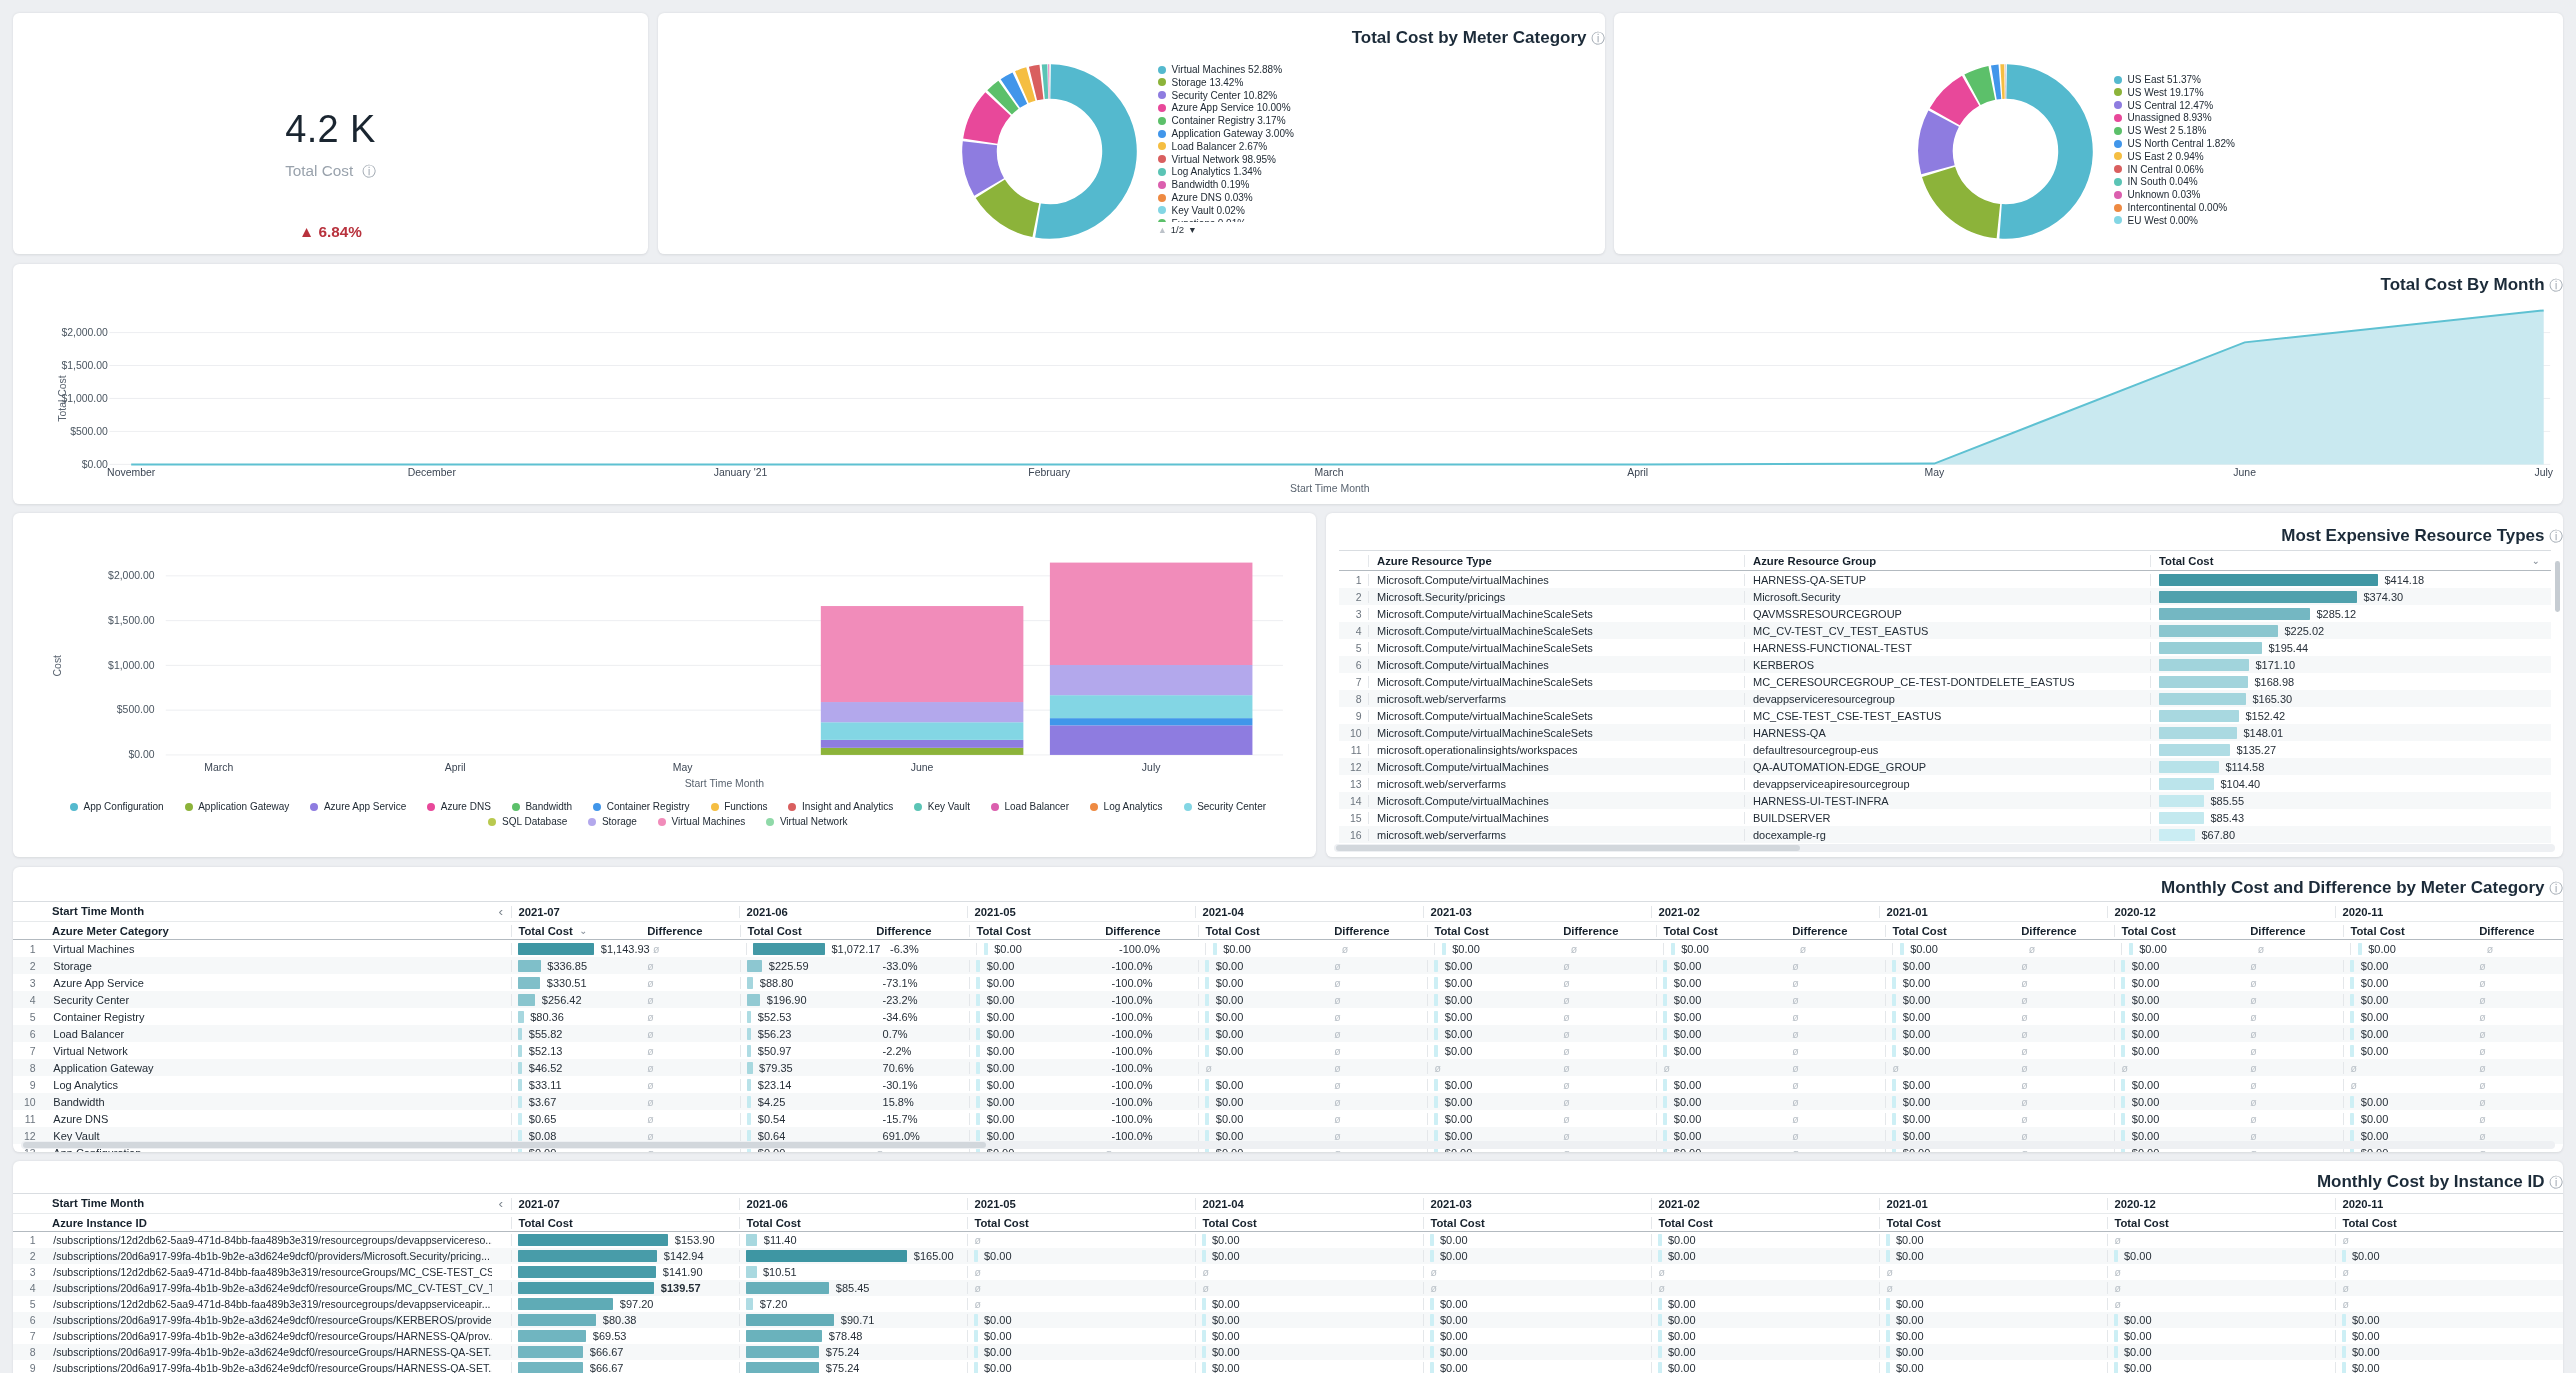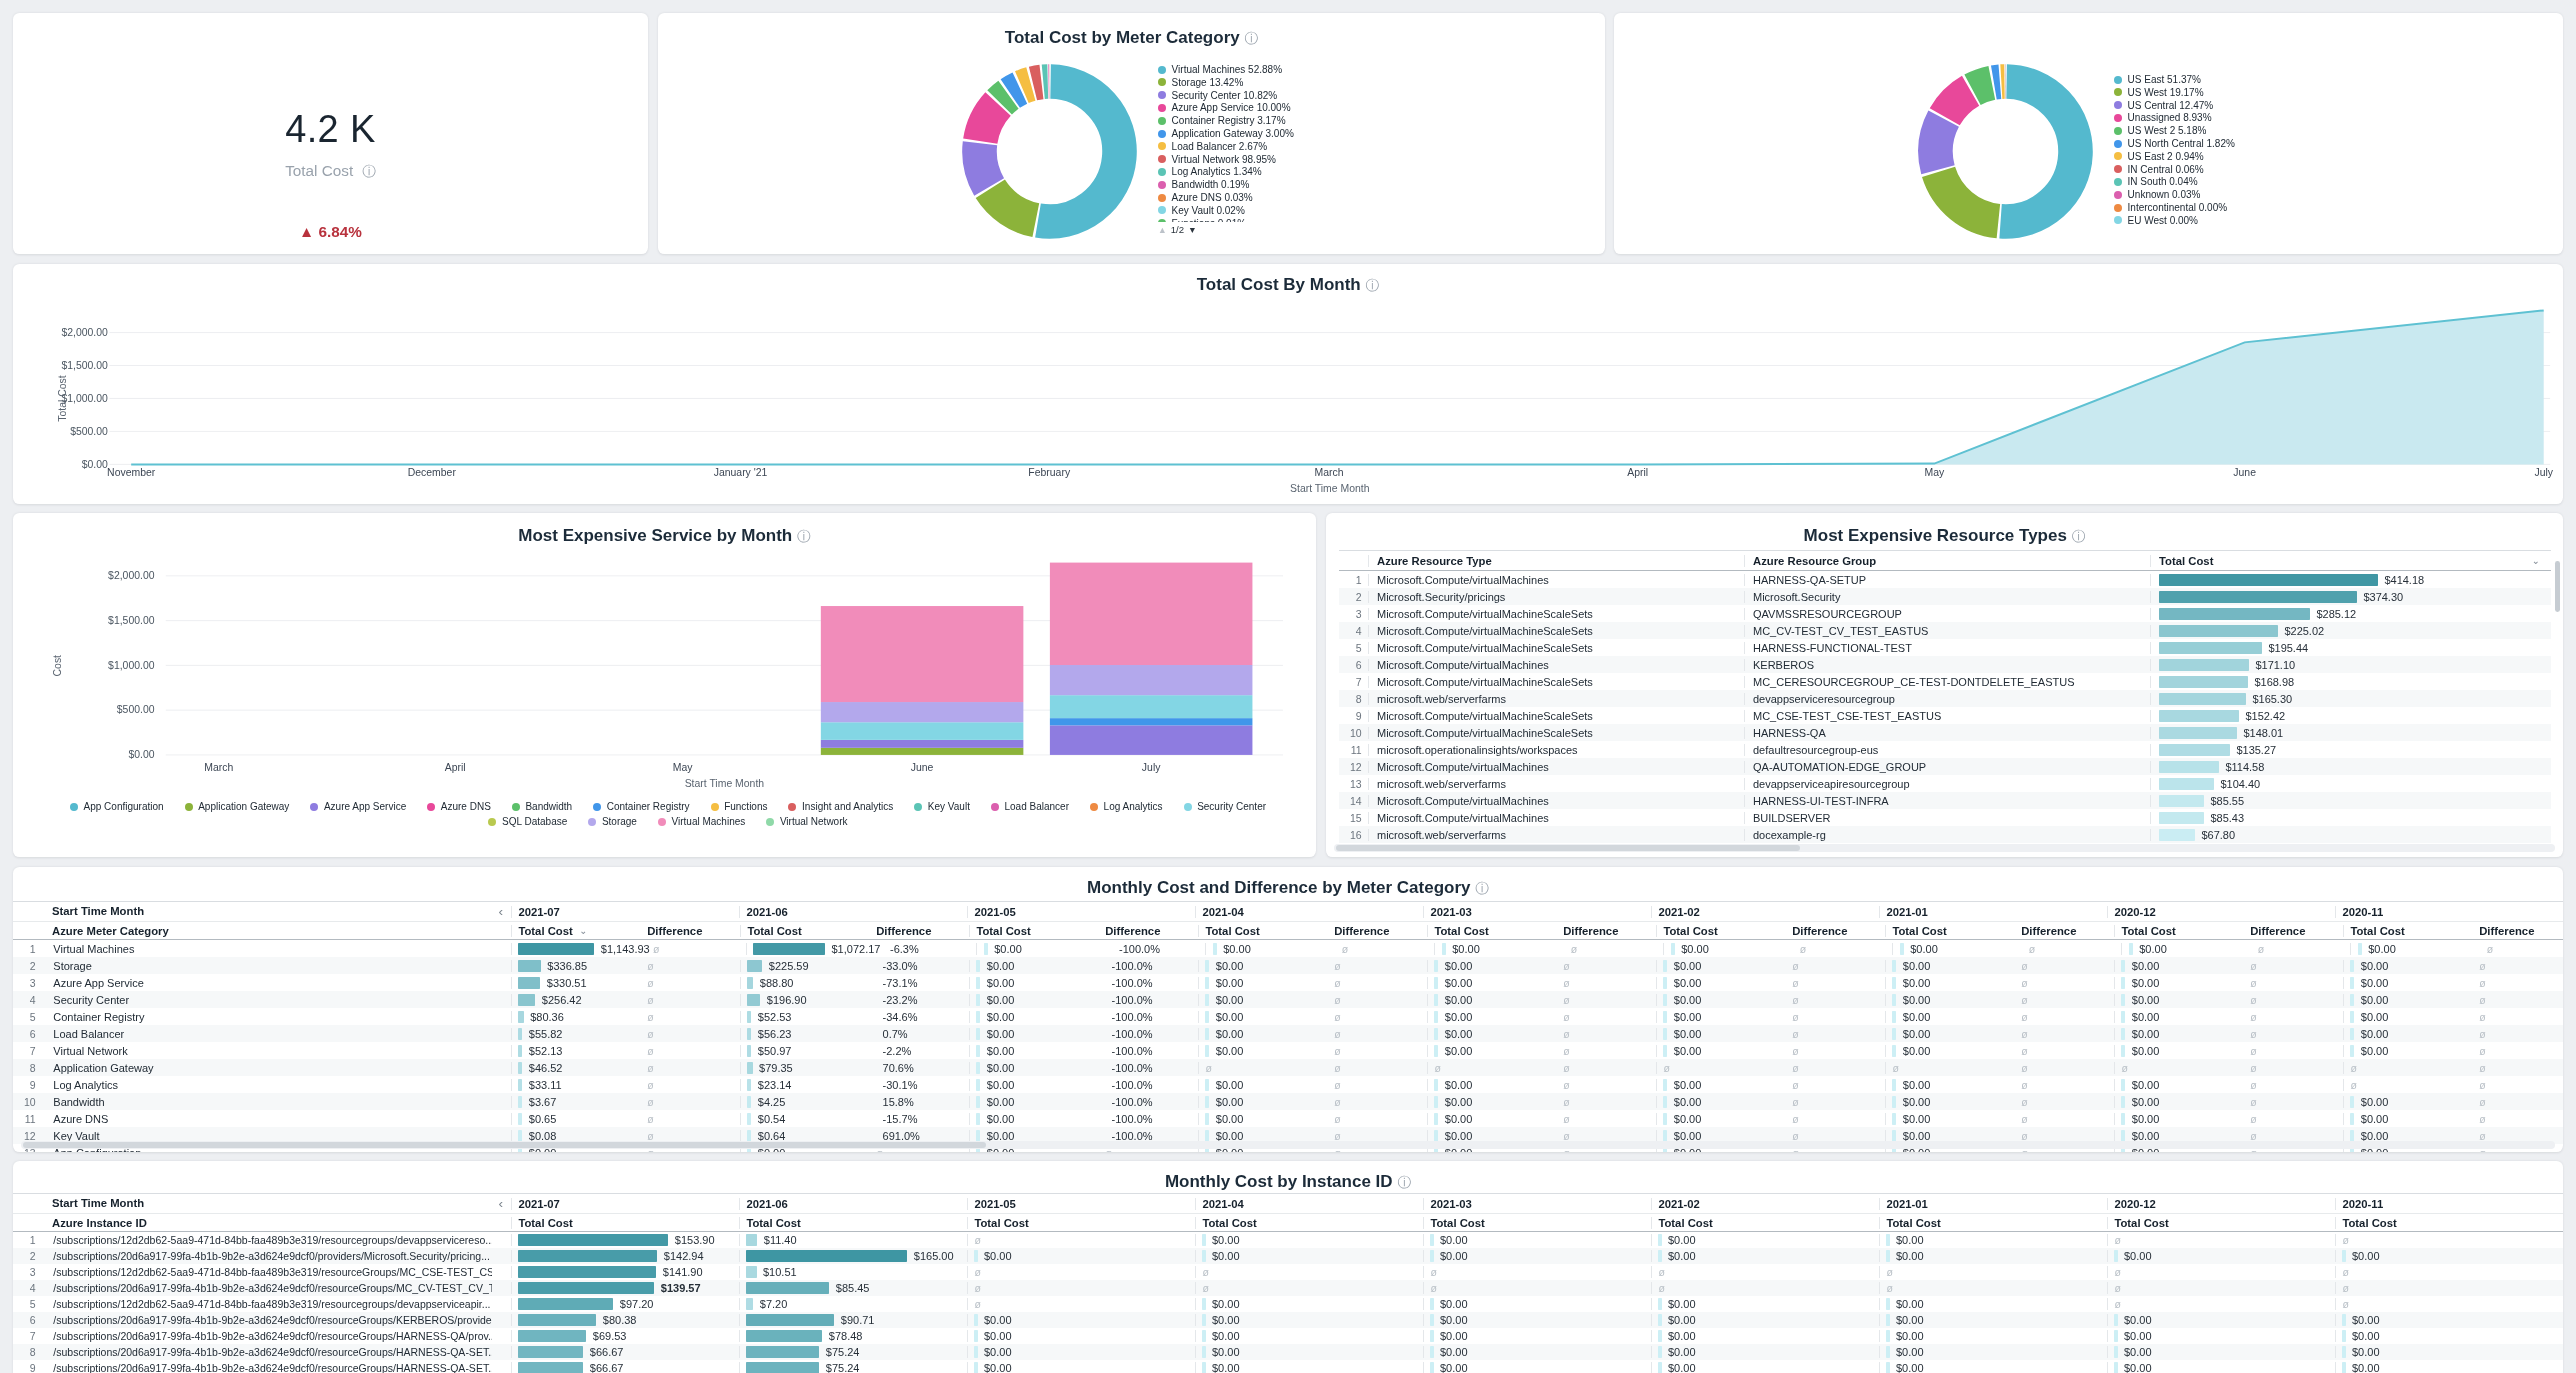--- a/index.html
+++ b/index.html
@@ -2,21 +2,21 @@
 <html style="font-size:13px"><head>
 <meta charset="utf-8">
 <style>
   * { margin:0; padding:0; box-sizing:border-box; }
   html,body { width:2576px; height:1373px; overflow:hidden;
     font-family:"Liberation Sans","DejaVu Sans",sans-serif;
     background:#edeff2; color:#222c36; }
   .dash { position:relative; width:2576px; height:1373px; }
   .card { position:absolute; background:#fff; border-radius:6.4px;
     box-shadow:0 0.8px 2.4px rgba(20,30,40,.10); overflow:hidden; }
-  .card-title { text-align:center; font-size:17px; font-weight:700; color:#1c2b39; }
+  .card-title { text-align:right; font-size:17px; font-weight:700; color:#1c2b39; }
   .info-ic { color:#97a0aa; font-weight:400; font-size:13.7px; margin-left:4.8px; }
 
   
   #kpiCard   { left:13px;  top:13px; width:635px;  height:241px; }
   #meterCard { left:658px; top:13px; width:947px; height:241px; }
   #regionCard{ left:1614px;top:13px; width:949px; height:241px; }
   #kpiCard .kwrap { position:absolute; inset:0; display:flex; flex-direction:column; align-items:center; }
   .kpi-value { margin-top:95px; font-size:38px; font-weight:500; color:#1a2530; letter-spacing:0.4px; }
   .kpi-label { margin-top:11.3px; font-size:15.3px; color:#99a2ac; }
   .kpi-delta { margin-top:42px; font-size:15.3px; font-weight:600; }
@@ -278,23 +278,20 @@
         <text x="2776" y="264" text-anchor="middle" class="xlab">June</text>
         <text x="3148" y="264" text-anchor="middle" class="xlab">July</text>
         <text x="1638" y="283" text-anchor="middle" class="axlab">Start Time Month</text>
         <text x="66" y="167" text-anchor="middle" class="axlab" transform="rotate(-90 66 167)">Total Cost</text>
         <path d="M147,249 L 521,249 L 905,249 L 1289,249 L 1637,249 L 2021,249 L 2390,248.016 L 2776,97.21799999999999 L 3148,57.44799999999998 L 3148,249 L 147,249 Z" fill="#c9e9f0" stroke="none"></path>
         <polyline points="147,249 521,249 905,249 1289,249 1637,249 2021,249 2390,248.016 2776,97.21799999999999 3148,57.44799999999998" fill="none" stroke="#5ec1d2" stroke-width="2.5"></polyline>
       </svg>
   </section>
 
   <section class="card" id="serviceCard">
-    <div class="card-title">
-      <span>Most Expensive Service by Month</span><span class="info-ic">ⓘ</span>
-    </div>
     <svg class="chart-svg" id="stackSvg" width="1303" height="344" viewBox="0 0 1621 428">
         <line x1="190" y1="78.19999999999999" x2="1580" y2="78.19999999999999" class="gridline"></line>
         <text x="176" y="82.19999999999999" text-anchor="end" class="tick">$2,000.00</text>
         <line x1="190" y1="133.9" x2="1580" y2="133.9" class="gridline"></line>
         <text x="176" y="137.9" text-anchor="end" class="tick">$1,500.00</text>
         <line x1="190" y1="189.6" x2="1580" y2="189.6" class="gridline"></line>
         <text x="176" y="193.6" text-anchor="end" class="tick">$1,000.00</text>
         <line x1="190" y1="245.3" x2="1580" y2="245.3" class="gridline"></line>
         <text x="176" y="249.3" text-anchor="end" class="tick">$500.00</text>
         <line x1="190" y1="301" x2="1580" y2="301" class="gridline"></line>

